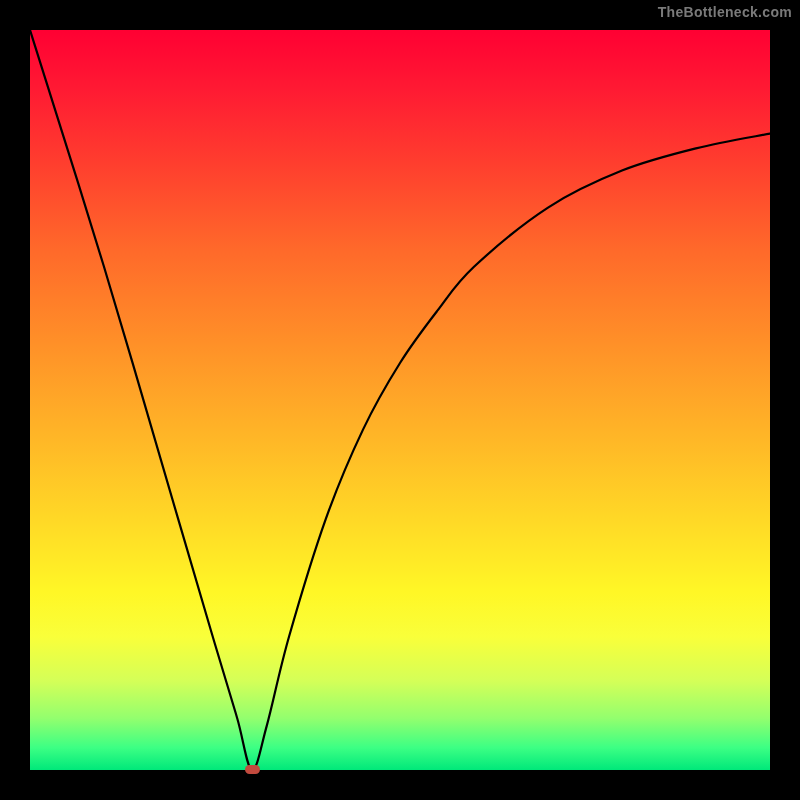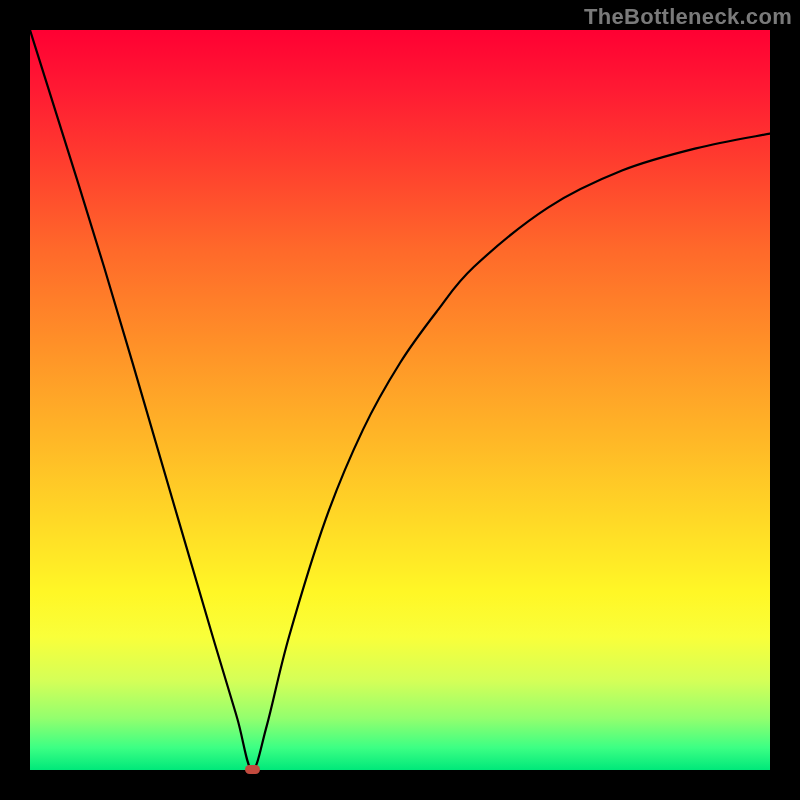--- a/index.html
+++ b/index.html
@@ -45,21 +45,21 @@
     top: 30px;
     width: 740px;
     height: 740px;
     pointer-events: none;
   }
   .watermark {
     position: absolute;
     top: 4px;
     right: 8px;
     font-family: Arial, Helvetica, sans-serif;
-    font-size: 22px;
+    font-size: 14px;
     font-weight: 600;
     color: #7a7a7a;
     letter-spacing: 0.3px;
     user-select: none;
   }
   .marker {
     position: absolute;
     width: 15px;
     height: 9px;
     border-radius: 5px;

